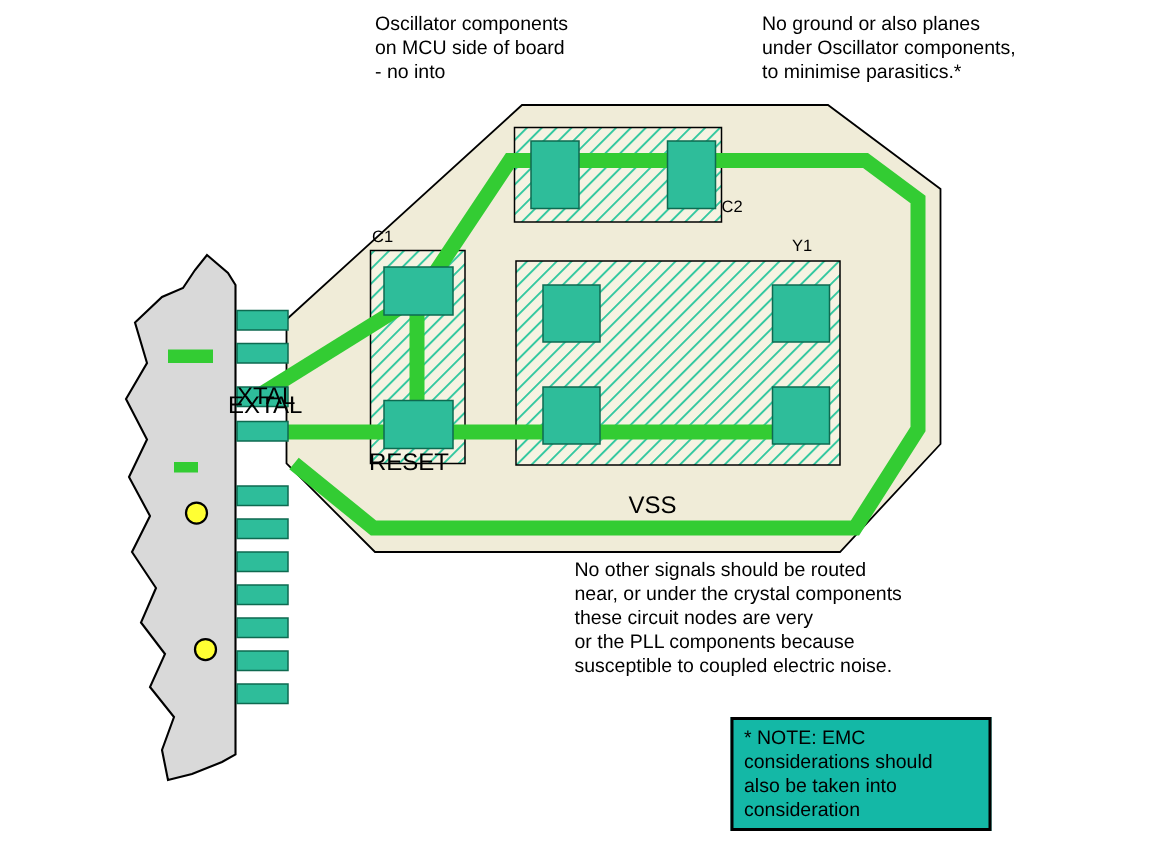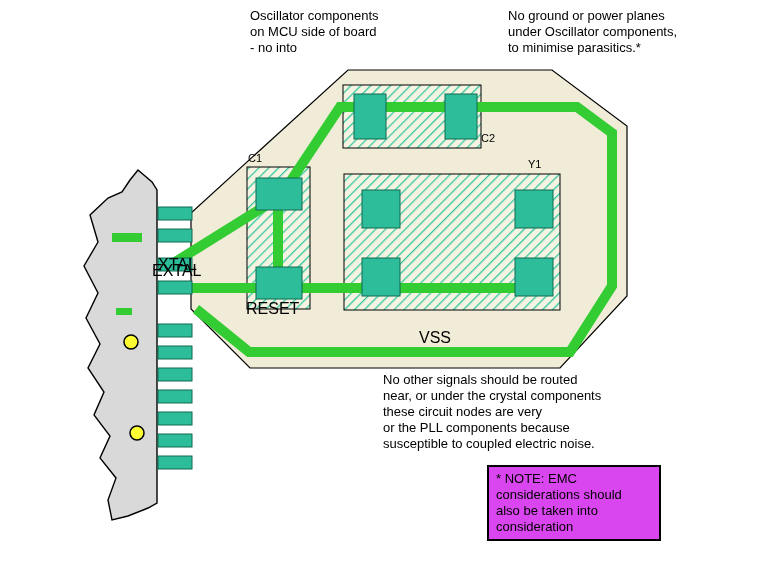--- a/index.html
+++ b/index.html
@@ -26,24 +26,24 @@
     margin-left:48px;
   }
   .comp-label{
     position:absolute;
     font-size:11px;
     line-height:12px;
     white-space:nowrap;
   }
   .note-box{
     position:absolute;
-    left:487px;top:465px;
+    left:487px;top:478px;
     width:156px;
     border:2px solid #000;
-    background:#d946ef;
+    background:#14b8a6;
     padding:4px 7px;
     font-size:13px;
     line-height:16px;
   }
 </style>
 </head>
 <body>
 
 <div id="stage">
 
@@ -117,21 +117,21 @@
   <div class="small-label" style="left:198px;top:303px">RESET</div>
   <div class="small-label" style="left:371px;top:332px">VSS</div>
 
   <div class="ann" style="left:250px;top:8px">
     <div>Oscillator components</div>
     <div>on MCU side of board</div>
     <div>- no into</div>
   </div>
 
   <div class="ann" style="left:508px;top:8px">
-    <div>No ground or power planes</div>
+    <div>No ground or also planes</div>
     <div>under Oscillator components,</div>
     <div>to minimise parasitics.*</div>
   </div>
 
   <div class="ann" style="left:383px;top:372px">
     <div>No other signals should be routed</div>
     <div>near, or under the crystal components</div>
     <div>these circuit nodes are very</div>
     <div>or the PLL components because</div>
     <div>susceptible to coupled electric noise.</div>

